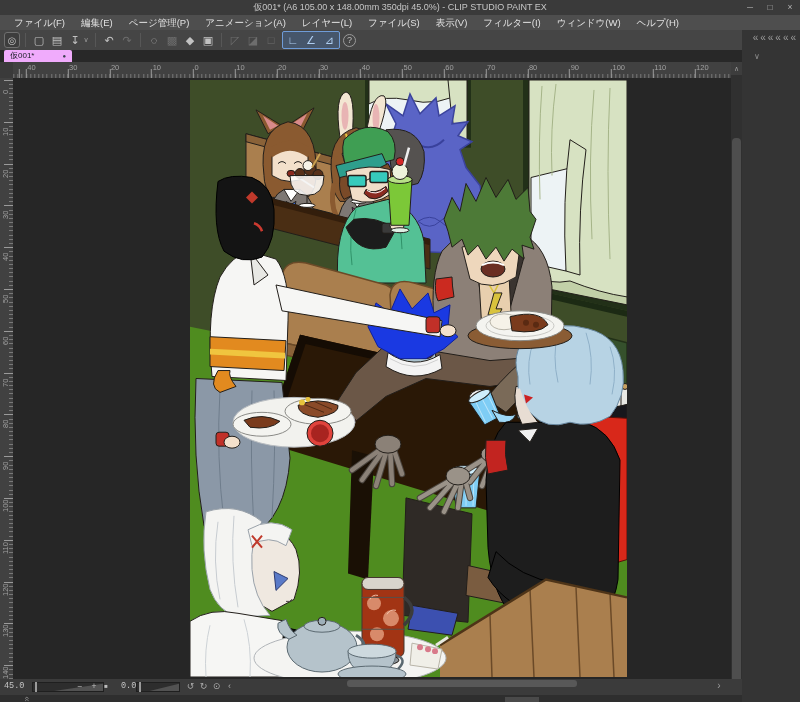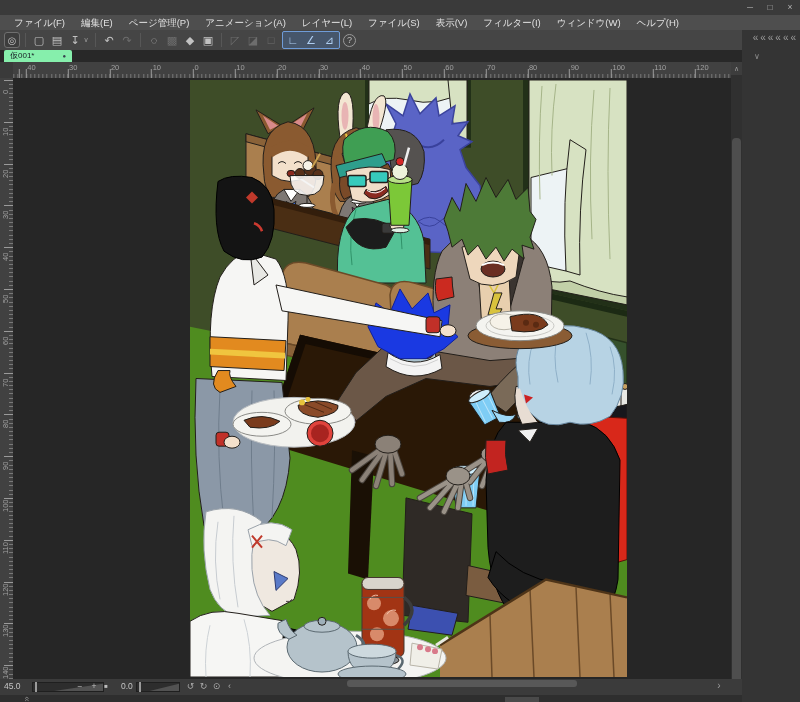--- a/index.html
+++ b/index.html
@@ -32,21 +32,21 @@
   .tb-group{display:inline-flex;align-items:center;background:#46566b;border:1px solid #6f9cd8;
           border-radius:2px;padding:0 1px;margin:0 2px;height:18px;}
   .tb-group .tb-icon{color:#aecdf0;}
   
   #right-dock{position:absolute;left:742px;top:30px;width:58px;height:672px;background:#343434;}
   #dock-chevrons{display:flex;gap:2px;justify-content:flex-end;padding:2px 4px 0 0;}
   #dock-chevrons span{color:#9c9c9c;font-size:10px;line-height:12px;cursor:default;}
   #dock-expand{position:absolute;left:12px;top:22px;color:#8e8e8e;font-size:8px;cursor:default;}
   
   #tabbar{position:absolute;left:0;top:50px;width:742px;height:12px;background:#282828;}
-  #doc-tab{position:absolute;left:4px;top:0;width:68px;height:12px;background:#86efac;
+  #doc-tab{position:absolute;left:4px;top:0;width:68px;height:12px;background:#f0abfc;
            border-radius:2px 2px 0 0;color:#171c24;font-size:8px;line-height:12px;
            padding-left:6px;cursor:default;}
   #doc-tab .dot{position:absolute;right:6px;top:0;color:#39414f;font-size:6px;line-height:12px;}
   
   #ruler-corner{position:absolute;left:0;top:62px;width:13px;height:16px;background:#3a3a3a;}
   #ruler-h{position:absolute;left:13px;top:62px;width:718px;height:16px;background:#414141;overflow:hidden;}
   #ruler-h .minor{position:absolute;left:0;right:0;bottom:0;height:4px;
      background:repeating-linear-gradient(90deg,#787878 0,#787878 1px,transparent 1px,transparent 4.18px);
      background-position:0.3px 0;}
   #ruler-h .major{position:absolute;left:0;right:0;bottom:0;height:9px;
@@ -70,41 +70,42 @@
   #vscroll{position:absolute;left:731px;top:62px;width:11px;height:617px;background:#303030;}
   #vscroll .arrow{position:absolute;left:0;width:11px;height:13px;background:#3d3d3d;color:#9a9a9a;
       font-size:7px;text-align:center;line-height:13px;cursor:default;}
   #vscroll-thumb{position:absolute;left:1px;top:76px;width:9px;height:586px;background:#4e4e4e;border-radius:4px;}
   #hscroll-thumb{position:absolute;left:347px;top:680px;width:230px;height:7px;background:#585858;border-radius:3px;}
   #hscroll-right{position:absolute;left:712px;top:679px;width:14px;height:14px;color:#9a9a9a;
       font-size:10px;text-align:center;line-height:14px;cursor:default;}
   
   #statusbar{position:absolute;left:0;top:679px;width:742px;height:16px;background:#3b3b3b;
       color:#c4c4c4;font-size:8.5px;}
-  #statusbar .val{position:absolute;top:2px;}
+  #statusbar .val{position:absolute;top:2px;font-family:Liberation Mono, monospace;}
   .slider{position:absolute;top:3px;height:10px;background:#2d2d2d;border:1px solid #1f1f1f;}
   .slider .ramp{position:absolute;right:0;bottom:0;height:8px;width:70%;background:#525252;
       clip-path:polygon(0 100%,100% 10%,100% 100%);}
   .slider .handle{position:absolute;left:2px;top:-1px;width:2px;height:10px;background:#9a9a9a;}
   .sb-btn{position:absolute;top:1px;width:12px;height:13px;text-align:center;line-height:13px;
       color:#bdbdbd;cursor:default;}
   .sb-icon{position:absolute;top:1px;width:13px;height:13px;text-align:center;line-height:13px;
       color:#a8a8a8;font-size:9px;cursor:default;}
   
   #bottom-strip{position:absolute;left:0;top:695px;width:742px;height:7px;background:#2e2e2e;}
   #expand-chevron{position:absolute;left:24px;top:694px;color:#8a8a8a;font-size:9px;
       transform:rotate(90deg);cursor:default;}
   #panel-handle{position:absolute;left:505px;top:697px;width:34px;height:5px;background:#4a4a4a;}
 </style>
 </head>
 <body>
 
 <div id="app">
 
   <div id="titlebar">
+    <span>仮001* (A6 105.00 x 148.00mm 350dpi 45.0%) - CLIP STUDIO PAINT EX</span>
     <span id="win-controls">
       <span>─</span>
       <span>□</span>
       <span>×</span>
     </span>
   </div>
 
   <div id="menubar">
       <span class="menu-item">ファイル(F)</span>
       <span class="menu-item">編集(E)</span>

